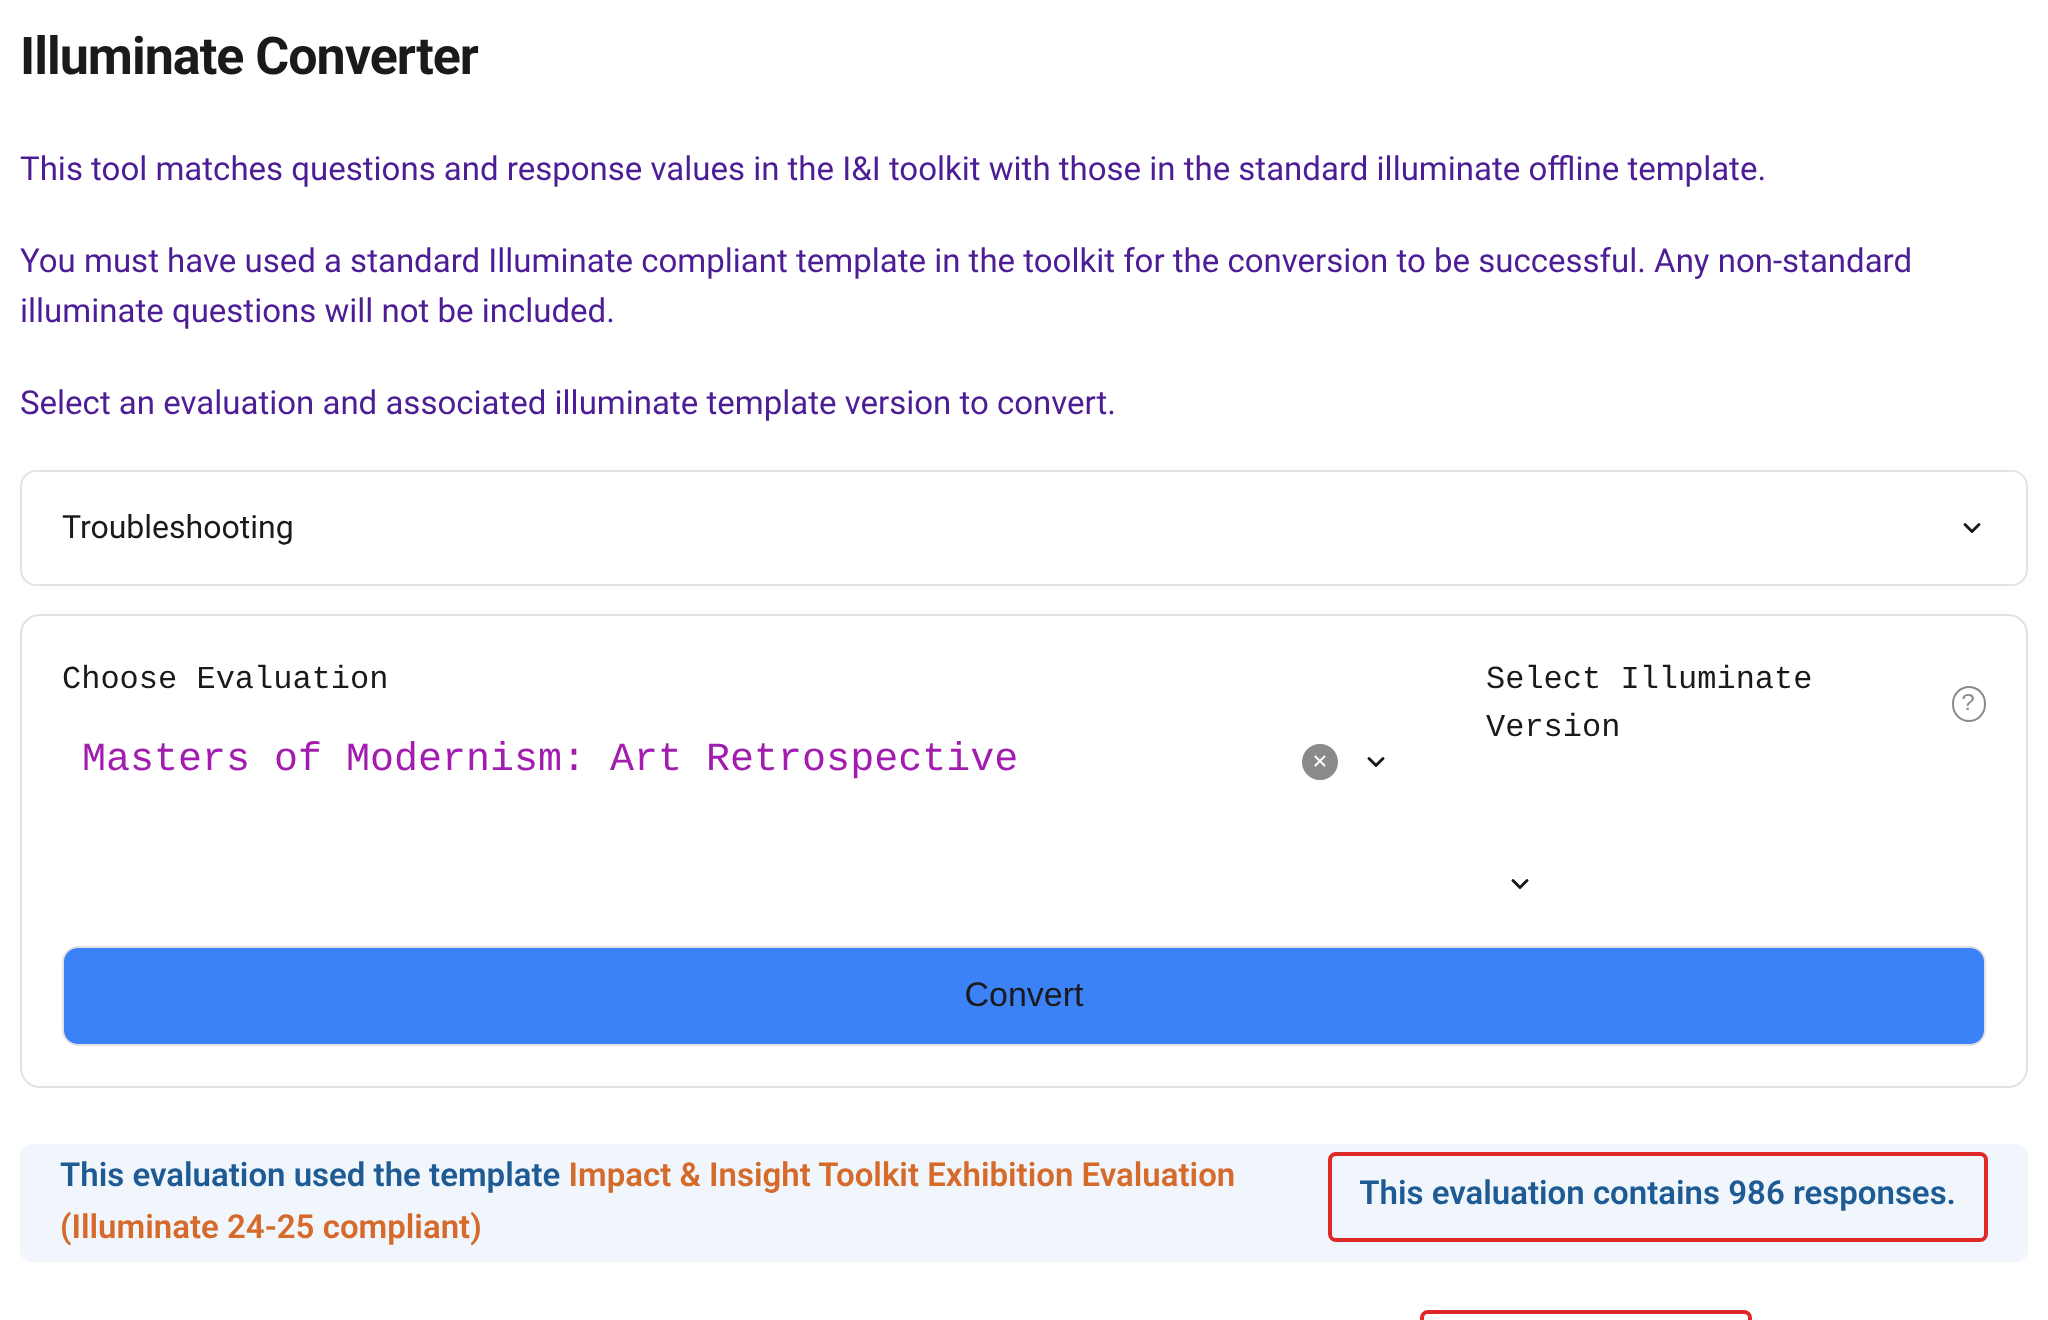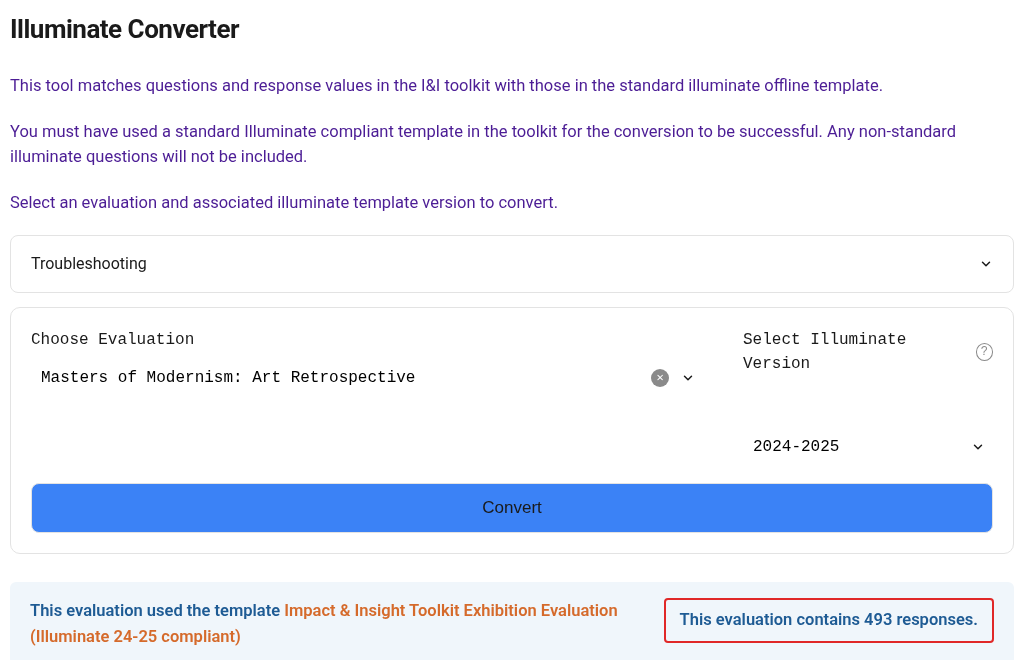--- a/index.html
+++ b/index.html
@@ -95,22 +95,22 @@
       color: #8a8a8a;
       line-height: 1;
     }
     .select-row {
       display: flex;
       align-items: center;
       gap: 12px;
       padding: 4px 8px 4px 10px;
     }
     .select-value {
-      font-size: 16px;
-      color: #000000;
+      font-size: 20px;
+      color: #a21caf;
       flex: 1;
     }
     .clear-icon {
       width: 18px;
       height: 18px;
       background: #8a8a8a;
       border-radius: 50%;
       display: inline-flex;
       align-items: center;
       justify-content: center;
@@ -131,21 +131,21 @@
       background: #3b82f6;
       border-radius: 8px;
       padding: 14px;
       font-size: 17px;
       cursor: pointer;
       color: #1a1a1a;
     }
     .summary-box {
       background: #f0f6fb;
       border-radius: 6px;
-      padding: 16px 20px;
+      padding: 4px 20px;
       display: flex;
       justify-content: space-between;
       align-items: flex-start;
       gap: 30px;
       margin-bottom: 24px;
     }
     .summary-left {
       flex: 1;
       font-size: 16.5px;
       font-weight: 600;
@@ -222,35 +222,34 @@
             </svg>
         </span>
       </div>
     </div>
     <div class="field field-version">
       <div class="field-label-row">
         <span class="field-label">Select Illuminate Version</span>
         <span class="help-icon">?</span>
       </div>
       <div class="select-row">
-        <span class="select-value">2024-2025</span>
         <span class="dropdown-chevron">
           <svg viewBox="0 0 24 24" fill="none" stroke="#1a1a1a" stroke-width="2.5" stroke-linecap="round" stroke-linejoin="round">
               <polyline points="6 9 12 15 18 9"></polyline>
             </svg>
         </span>
       </div>
     </div>
   </div>
   <button class="convert-btn">Convert</button>
 </div>
 
 <div class="summary-box">
   <div class="summary-left">
     <span>This evaluation used the template </span><span class="template-name">Impact &amp; Insight Toolkit Exhibition Evaluation (Illuminate 24-25 compliant)</span>
   </div>
-  <div class="summary-right">This evaluation contains 493 responses.</div>
+  <div class="summary-right">This evaluation contains 986 responses.</div>
 </div>
 
 <div class="download-row">
   <span class="download-link">Download Quick Upload CSV</span><span> Download a CSV file with problem rows </span><span class="bold">deleted</span><span> and values limited </span><span class="highlight-box">(303 remaining rows)</span>
   
 </div>
 
 </body></html>

